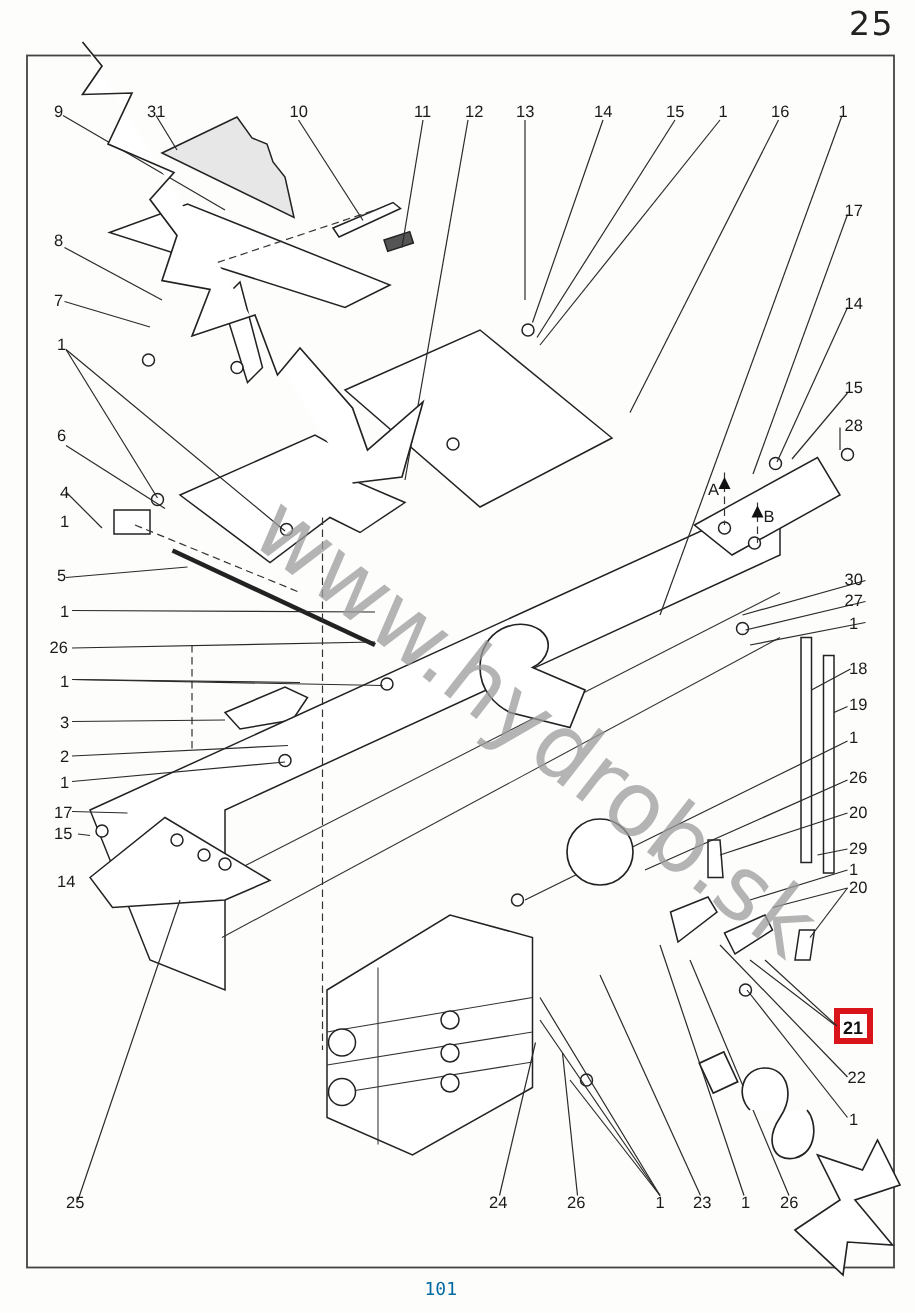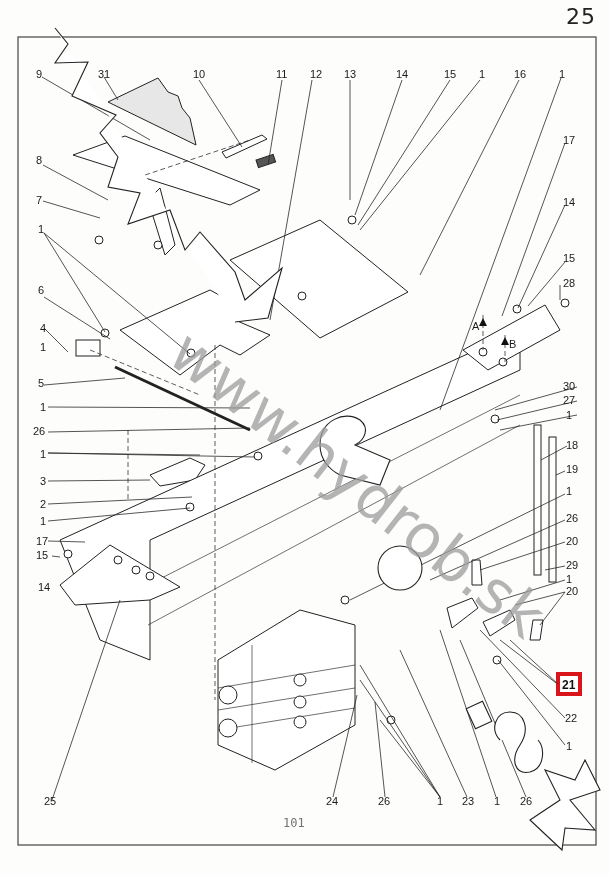--- a/index.html
+++ b/index.html
@@ -1,19 +1,19 @@
 <!DOCTYPE html>
 <html><head>
 <meta charset="utf-8">
 <style>
   html, body { margin:0; padding:0; background:#ffffff; }
   body { width:610px; height:875px; position:relative; overflow:hidden; font-family:"DejaVu Sans", sans-serif; }
   #page { position:absolute; left:0; top:0; width:610px; height:875px; background:#fdfdfc; }
   #page-number-top { position:absolute; right:14px; top:4px; font-size:22px; color:#222; letter-spacing:1px; font-family:"DejaVu Sans", sans-serif; }
-  #page-number-bottom { position:absolute; left:283px; top:816px; font-size:12px; color:#737373; font-family:"DejaVu Sans Mono", monospace; }
+  #page-number-bottom { position:absolute; left:283px; top:852px; font-size:12px; color:#0369a1; font-family:"DejaVu Sans Mono", monospace; }
   svg#drawing { position:absolute; left:0; top:0; }
   .lbl { font-family:"Liberation Sans", sans-serif; font-size:11px; fill:#1a1a1a; }
   .ln { stroke:#2a2a2a; stroke-width:0.8; fill:none; }
   .part { stroke:#222; stroke-width:1; fill:#fff; }
   .thin { stroke:#333; stroke-width:0.7; fill:none; }
   .dash { stroke:#333; stroke-width:0.8; fill:none; stroke-dasharray:5 3; }
   .wm-text { font-family:"DejaVu Sans", sans-serif; font-size:60px; fill:#9c9c9c; opacity:0.75; }
   .wm-outline { stroke:#222; stroke-width:1.1; fill:#fff; }
   .hl-box { fill:#ffffff; stroke:#d9141b; stroke-width:4; }
   .hl-text { font-family:"Liberation Sans", sans-serif; font-size:12px; font-weight:bold; fill:#111; }

